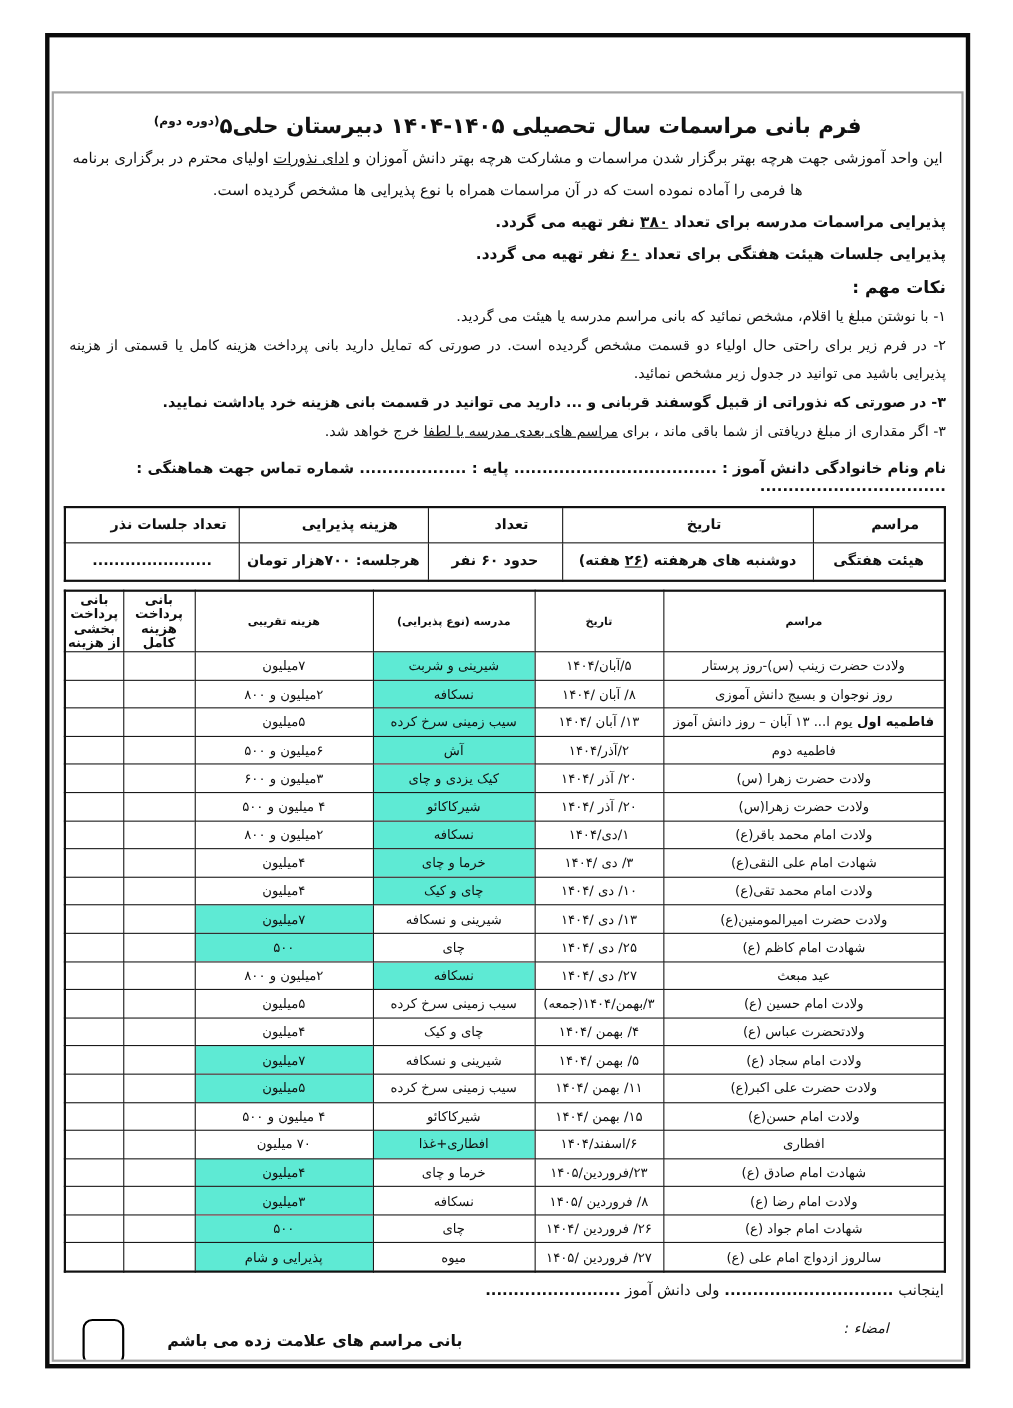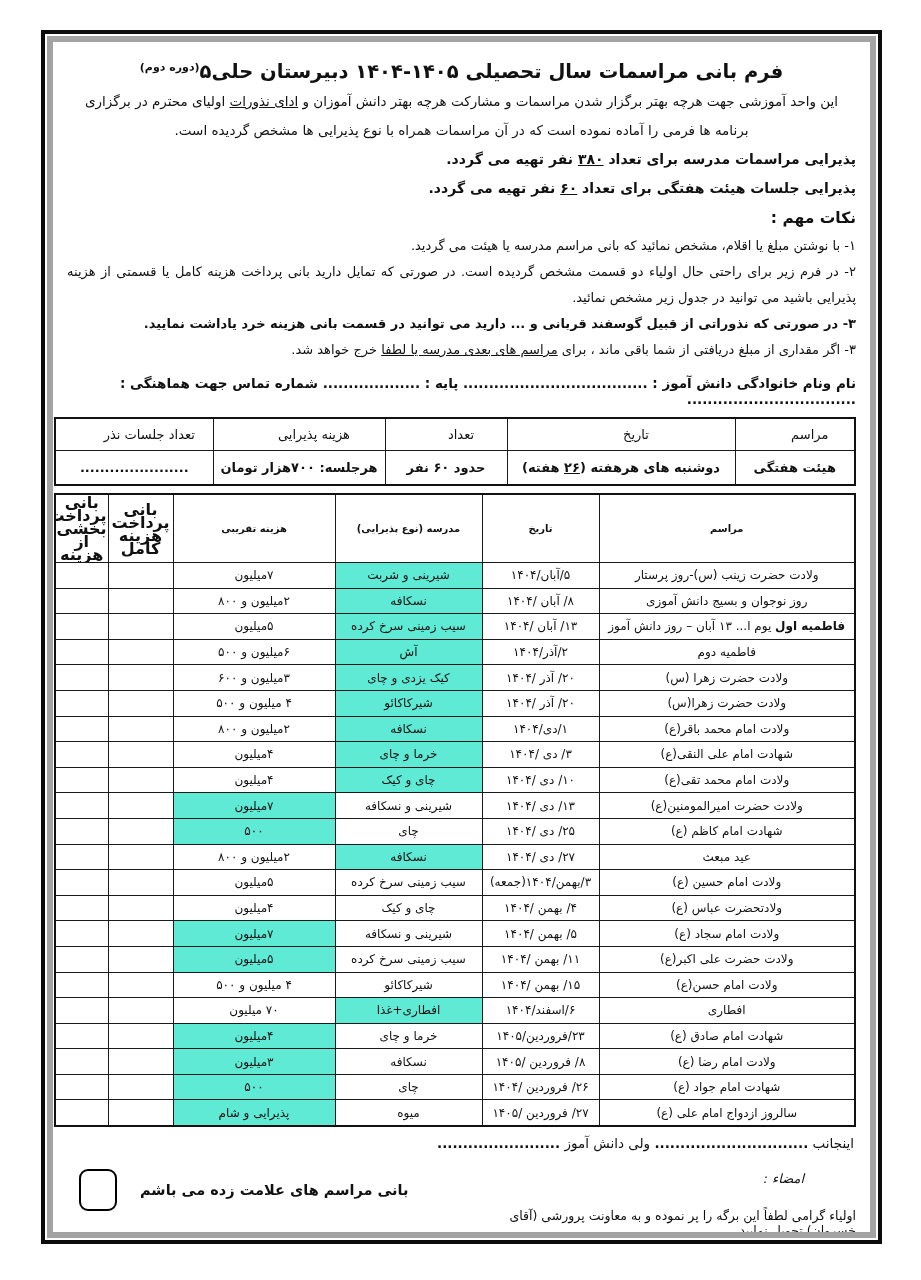--- a/index.html
+++ b/index.html
@@ -1,52 +1,52 @@
 <!DOCTYPE html>
 <html lang="fa"><head>
 <meta charset="utf-8">
 <style>
   html,body{margin:0;padding:0;background:#ffffff;}
   .sheet{position:relative;width:921px;height:1280px;background:#ffffff;overflow:hidden;
          font-family:"DejaVu Sans",sans-serif;color:#111;}
   .frame{position:absolute;left:41px;top:30px;width:833px;height:1206px;border:4px solid #0b0b0b;background:#fff;}
-  .frame-inner{position:absolute;inset:2px;border:6px solid #a3a3a3;overflow:hidden;}
+  .frame-inner{position:absolute;inset:2px;border:2px solid #a3a3a3;overflow:hidden;margin-top:47px;}
   .content{direction:rtl;padding:8px 14px 0 14px;}
 
   .title{text-align:center;font-size:19.5px;font-weight:bold;margin-top:10px;letter-spacing:-0.2px;}
   .title-suffix{font-size:11px;vertical-align:super;font-weight:bold;}
 
   .salutation{font-size:13.5px;margin-top:24px;}
   .intro-p{text-align:center;font-size:13.5px;line-height:29px;margin-top:4px;}
   .u{text-decoration:underline;}
   .bold-line{font-weight:bold;font-size:14px;line-height:29px;}
   .notes-title{font-weight:bold;font-size:15.5px;line-height:30px;}
   .note{font-size:13px;line-height:26px;text-align:justify;}
   .note.b{font-weight:bold;}
   .student-line{font-weight:bold;font-size:13.5px;margin:12px 0 10px;}
   .dots{letter-spacing:1px;font-weight:bold;}
 
   table{border-collapse:collapse;margin:0 auto;table-layout:fixed;}
   td,th{border:1px solid #1a1a1a;text-align:center;vertical-align:middle;overflow:hidden;white-space:nowrap;}
   table.weekly{width:800px;font-size:13px;border:2px solid #111;}
-  .weekly th{height:29px;font-weight:normal;padding-left:31px;}
+  .weekly th{height:29px;font-weight:bold;padding-left:31px;}
   .weekly td{height:31px;font-weight:bold;}
   table.main{width:800px;font-size:12px;border:2px solid #111;margin-top:7px;}
   .main th{height:38px;font-weight:bold;font-size:10px;white-space:normal;line-height:15px;}
-  .main th.small{font-size:16px;line-height:13px;}
+  .main th.small{font-size:12px;line-height:13px;}
   .main td{height:22.6px;}
   .shaded{background:#5eead4;}
 
   .undersigned{font-size:13.5px;margin:8px 2px 6px;}
   .bottom{display:flex;direction:rtl;margin-top:4px;}
   .bottom-right{flex:1;}
   .signature{font-style:italic;font-size:13px;margin:14px 52px 0 0;}
   .parent-note1{font-size:12.5px;margin-top:22px;text-align:right;}
   .bottom-left{width:400px;padding-top:2px;}
-  .cb-item{display:flex;justify-content:flex-end;align-items:center;gap:23px;margin:10px 0 20px 12px;}
+  .cb-item{display:flex;justify-content:flex-end;align-items:center;gap:39px;margin:10px 0 20px 12px;}
   .cb-label{font-weight:bold;font-size:14.5px;}
   .cb-box{width:34px;height:38px;border:2.5px solid #000;border-radius:9px;background:#fff;flex:0 0 auto;}
 </style>
 </head>
 <body>
 
 <div class="sheet">
   <div class="frame">
     <div class="frame-inner">
       <div class="content">

